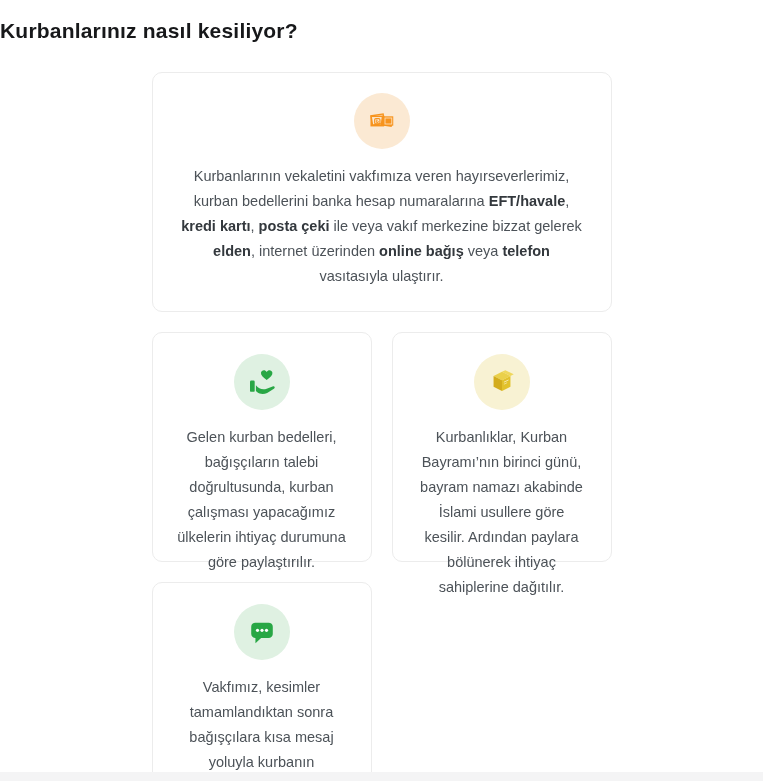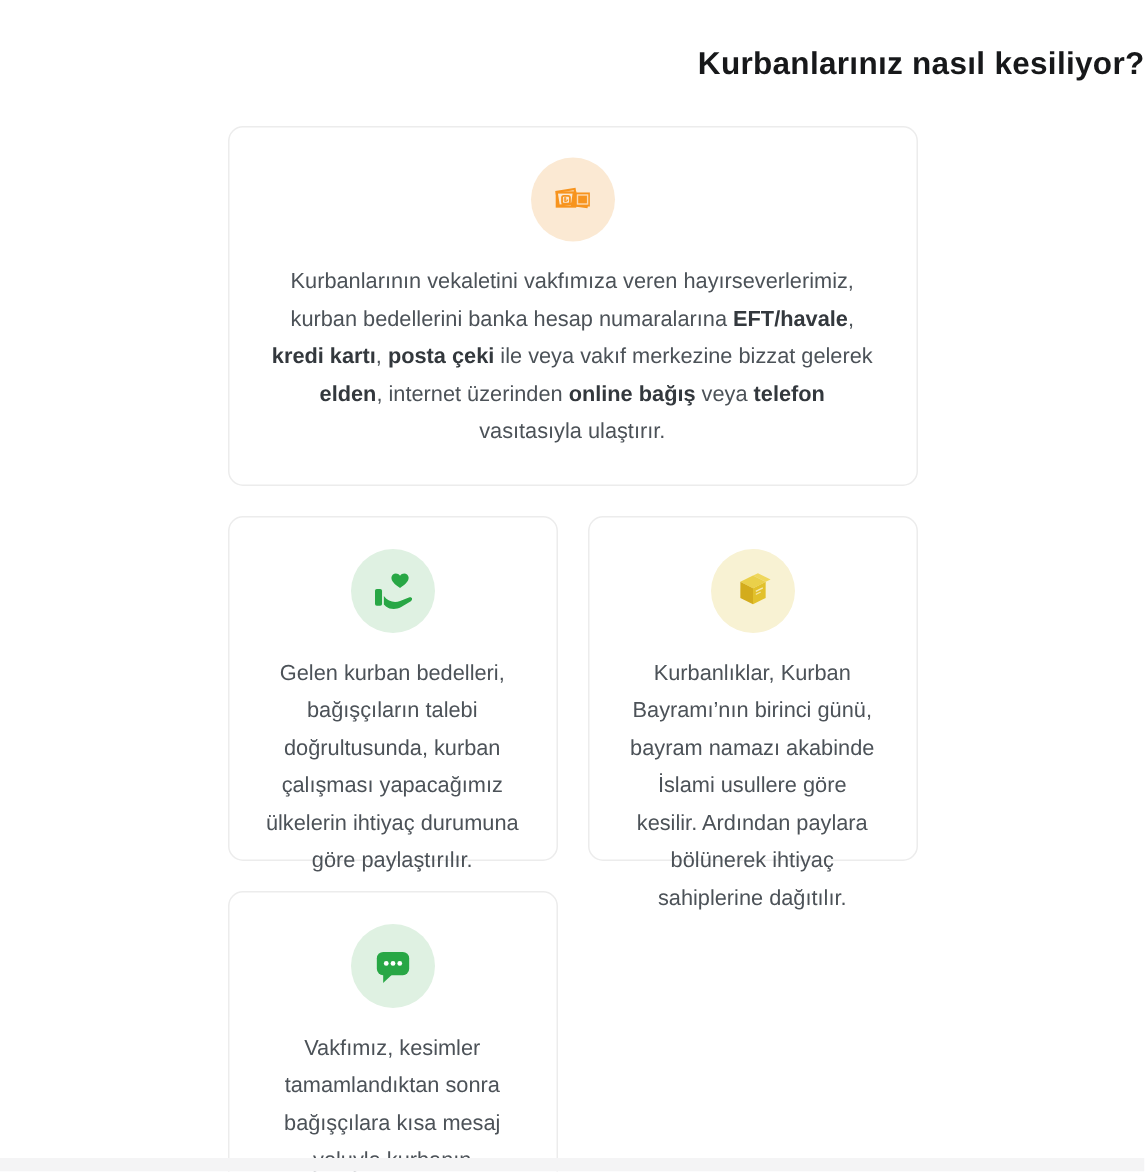--- a/index.html
+++ b/index.html
@@ -9,21 +9,21 @@
     --card-border:#ECECEC; --text:#4C5258; --text-bold:#33383D; --title:#17181A; --footer-strip:#F4F4F5;
   }
   *{box-sizing:border-box;}
   html,body{margin:0;padding:0;}
   body{
     width:763px;height:781px;position:relative;overflow:hidden;
     background:#fff;font-family:"Liberation Sans",sans-serif;
   }
   .section{padding-top:15px;}
   .section-title{
-    margin:16px 0 29px 0;text-align:right;
+    margin:4px 0 29px 0;text-align:left;
     font-size:21px;font-weight:bold;color:var(--title);letter-spacing:.2px;
   }
   .container{width:460px;margin:0 auto;}
   .card{
     background:#fff;border:1px solid var(--card-border);border-radius:10px;
     text-align:center;
   }
   .card-wide{padding:20px 26px 22px;margin-bottom:20px;min-height:187px;}
   .grid{display:grid;grid-template-columns:1fr 1fr;gap:20px;}
   .grid .card{height:230px;padding:21px 24px;}

